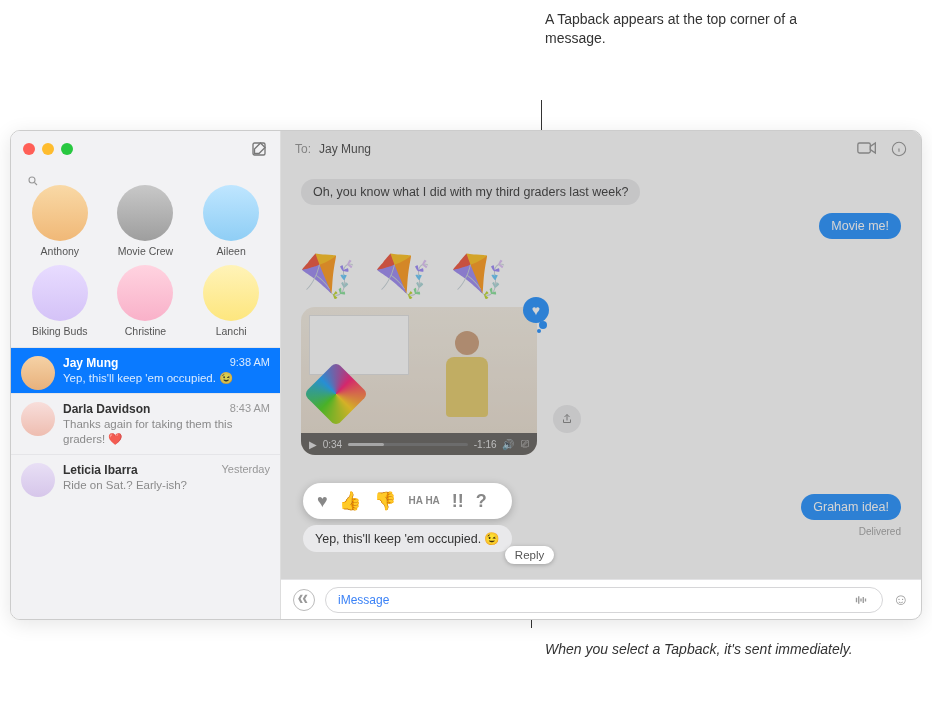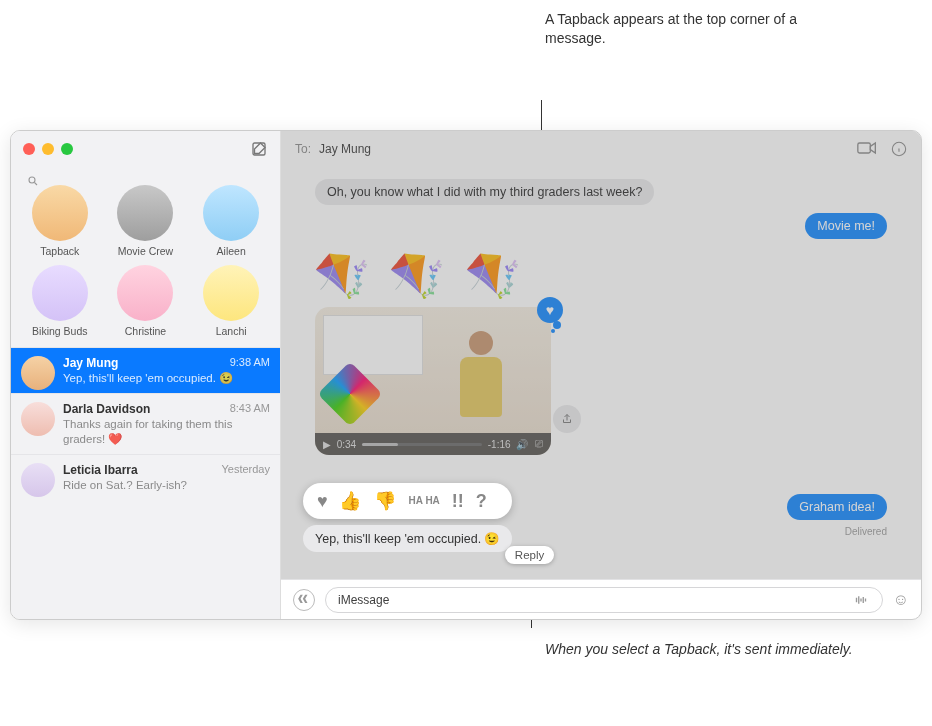--- a/index.html
+++ b/index.html
@@ -117,21 +117,21 @@
   padding: 0 14px;
   gap: 8px;
   font-size: 12px;
   position: relative;
   z-index: 1;
 }
 .to-label { color: #888; }
 .to-name { color: #333; }
 .header-icons { margin-left: auto; display: flex; gap: 14px; color: #777; }
 
-.thread { flex: 1; padding: 8px 34px 12px; overflow: hidden; position: relative; z-index: 1; }
+.thread { flex: 1; padding: 8px 20px 12px; overflow: hidden; position: relative; z-index: 1; }
 .bubble {
   display: inline-block;
   padding: 6px 12px;
   border-radius: 16px;
   font-size: 12.5px;
   max-width: 360px;
   margin: 4px 0;
 }
 .b-grey { background: #e9e9eb; color: #222; }
 .b-blue { background: #0a84ff; color: #fff; }
@@ -276,21 +276,21 @@
     <div class="search-wrap search-row">
       <span class="search-icon">
         <svg width="12" height="12" viewBox="0 0 24 24" fill="none" stroke="#999" stroke-width="2.2">
             <circle cx="10" cy="10" r="6"></circle>
             <path d="M20 20l-5-5"></path>
           </svg>
       </span>
     </div>
 
     <div class="pinned">
-      <div class="pin"><div class="pin-avatar pa-orange"></div><span>Tapback</span></div>
+      <div class="pin"><div class="pin-avatar pa-orange"></div><span>Anthony</span></div>
       <div class="pin"><div class="pin-avatar pa-grey"></div><span>Movie Crew</span></div>
       <div class="pin"><div class="pin-avatar pa-blue"></div><span>Aileen</span></div>
       <div class="pin"><div class="pin-avatar pa-lav"></div><span>Biking Buds</span></div>
       <div class="pin"><div class="pin-avatar pa-pink"></div><span>Christine</span></div>
       <div class="pin"><div class="pin-avatar pa-yellow"></div><span>Lanchi</span></div>
     </div>
 
     <div class="convlist">
       <div class="conv selected">
         <div class="conv-avatar" style="background:linear-gradient(#f5d2a6,#e8b17c)"></div>
@@ -408,21 +408,21 @@
       </div>
     </div>
 
     <div class="composer">
       <div class="apps-icon">
         <svg width="14" height="14" viewBox="0 0 24 24" fill="#999">
             <path d="M6 3l-4 7 4 7h4l-4-7 4-7zM14 3l-4 7 4 7h4l-4-7 4-7z"></path>
           </svg>
       </div>
       <div class="compose-field">
-        <span style="color:#404040;">iMessage</span>
+        <span style="color:#3b82f6;">iMessage</span>
         <span>
           <svg width="18" height="14" viewBox="0 0 24 16" fill="none" stroke="#999" stroke-width="1.8">
               <path d="M3 8v0M6 5v6M9 3v10M12 6v4M15 4v8M18 6v4M21 8v0"></path>
             </svg>
         </span>
       </div>
       <span class="emoji-icon">☺</span>
     </div>
   </div>
 </div>

